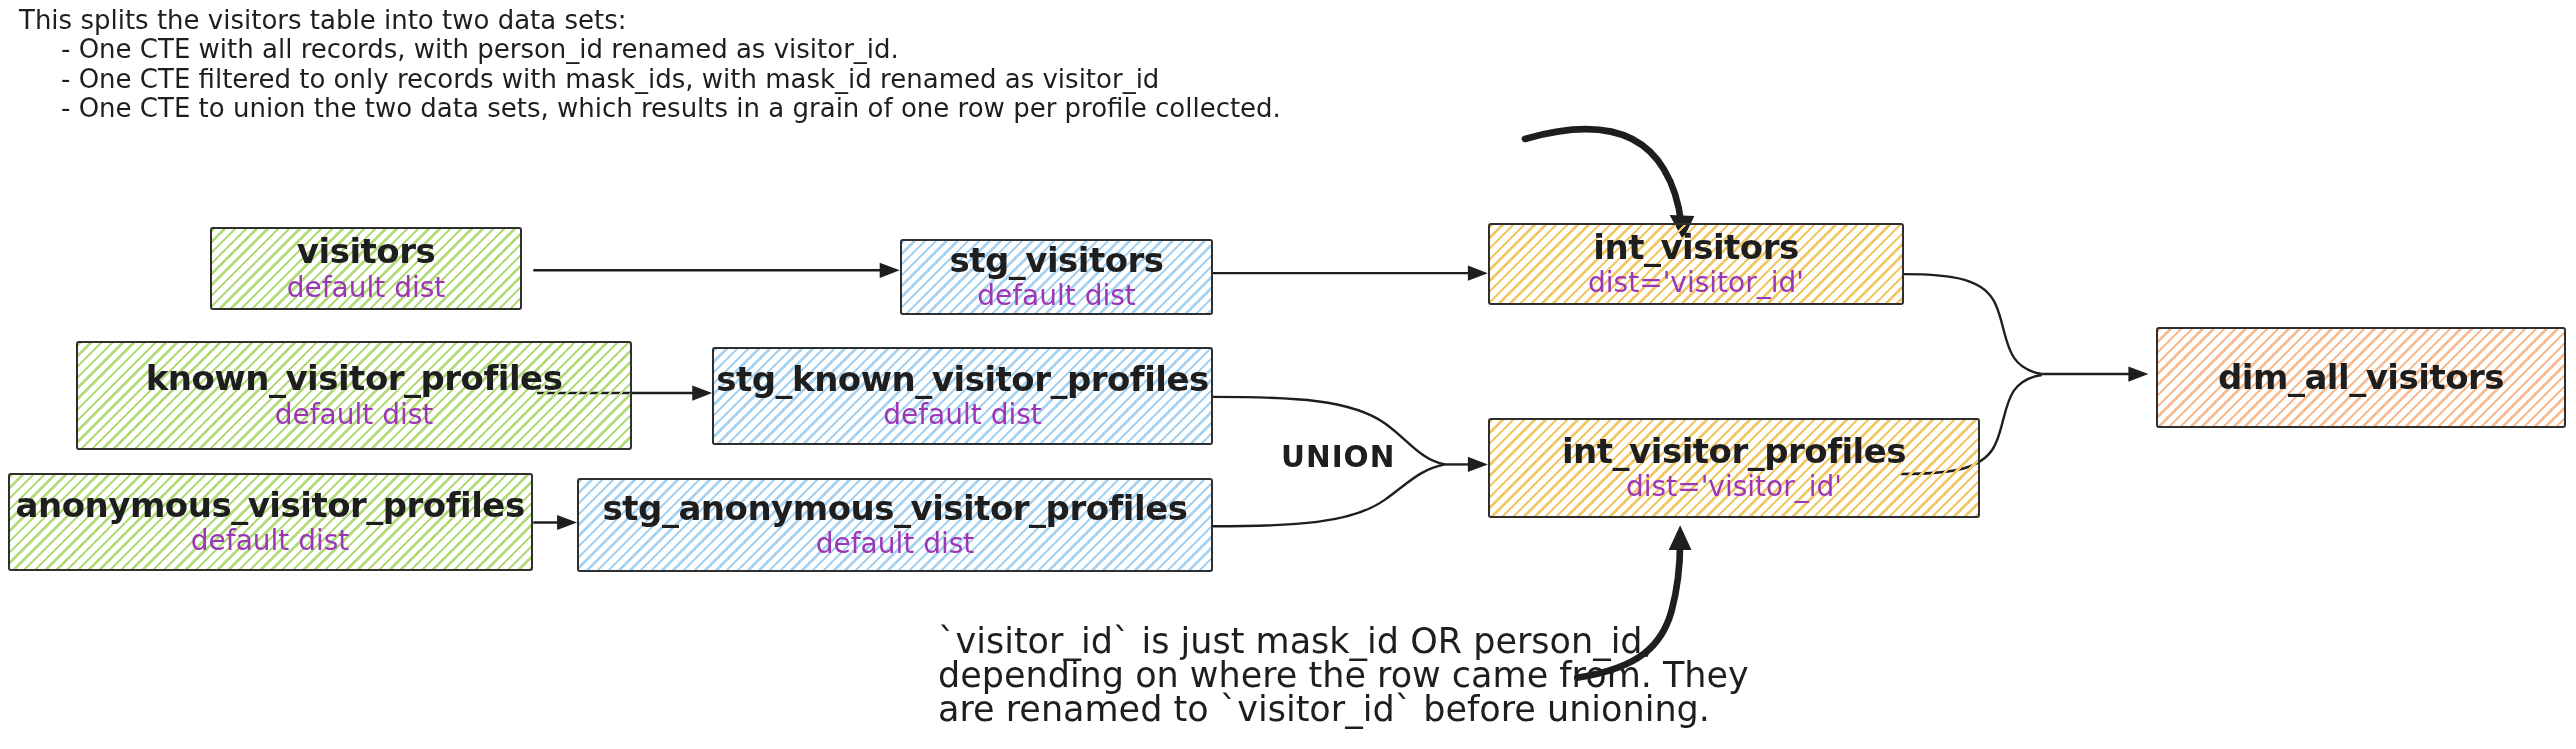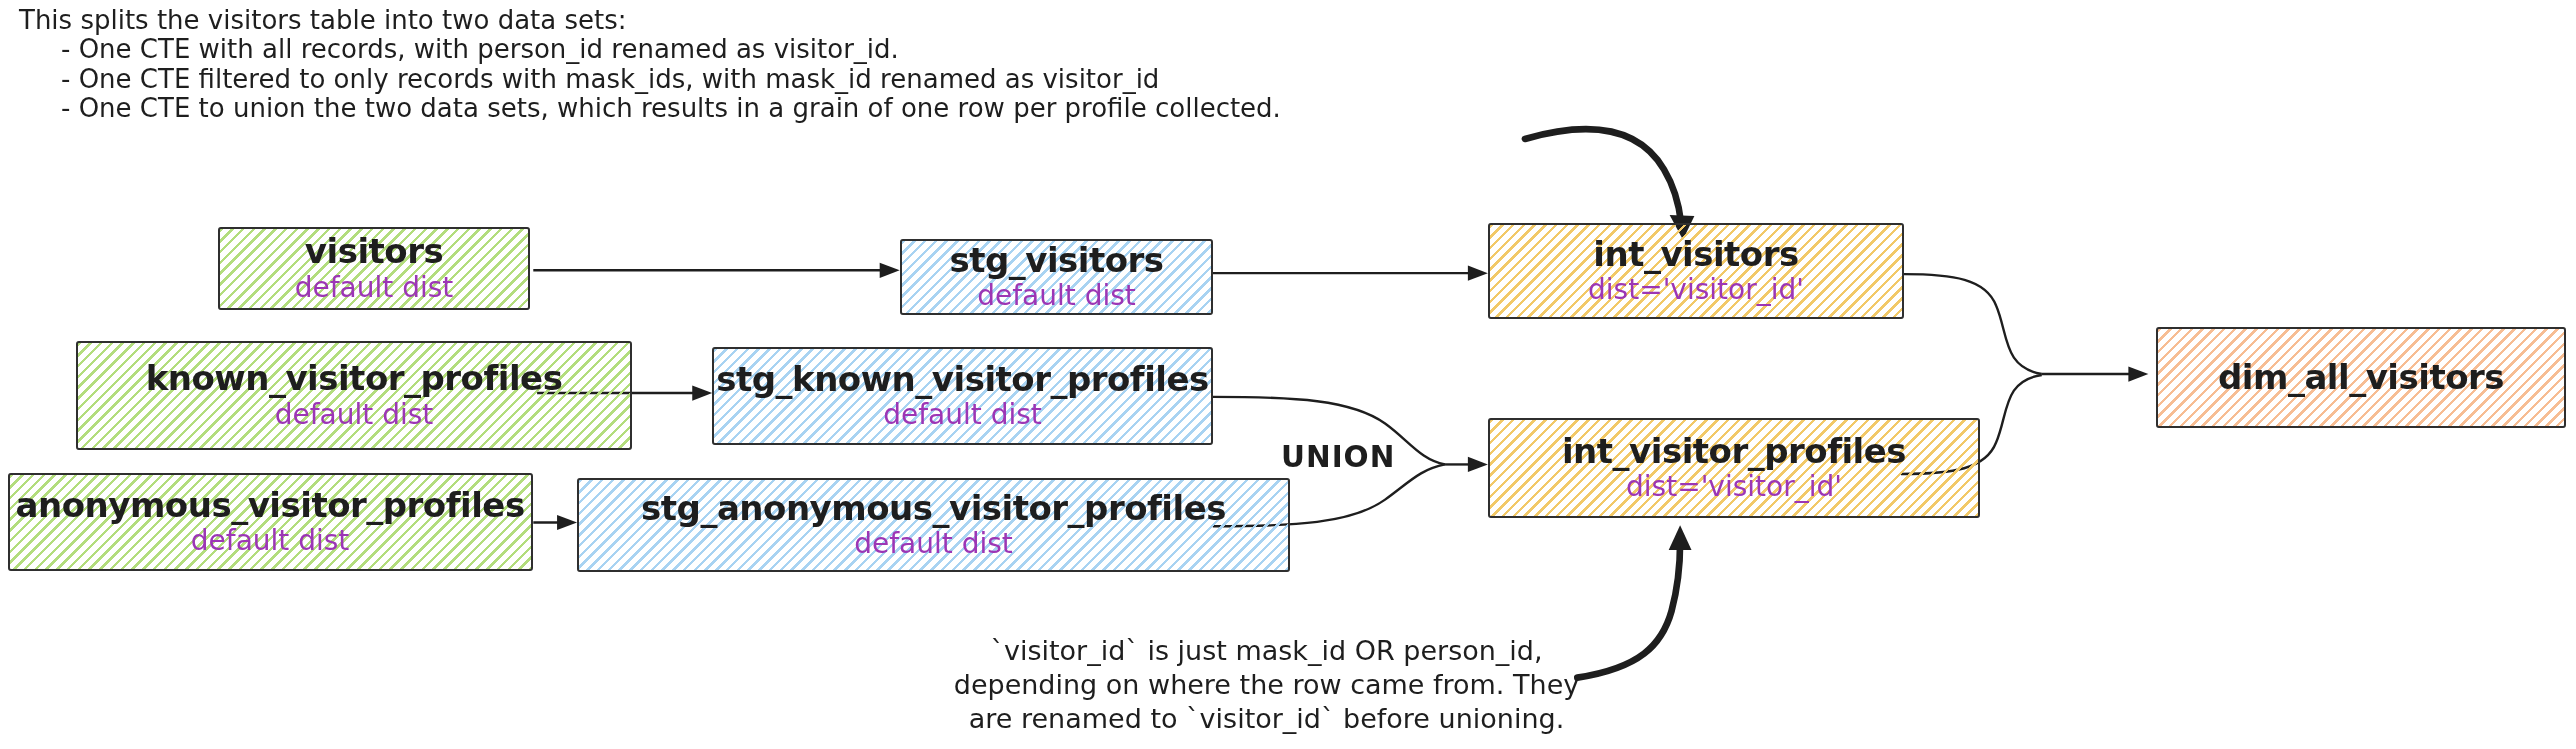--- a/index.html
+++ b/index.html
@@ -35,22 +35,22 @@
     color:#9c36b5;white-space:nowrap;line-height:1.1;
   }
   .top-note{
     position:absolute;left:19px;top:5.7px;
     font-size:26px;line-height:29.5px;font-weight:500;
     white-space:nowrap;
   }
   .top-note .bullet{padding-left:42px;}
   .bottom-note{
     position:absolute;left:938px;top:624px;width:657px;
-    font-size:27px;line-height:34px;font-weight:500;
-    text-align:center;white-space:nowrap;margin-top:10px;
+    font-size:35px;line-height:34px;font-weight:500;
+    text-align:center;white-space:nowrap;
   }
   .union-label{
     position:absolute;left:1281px;top:440px;
     font-size:29.5px;font-weight:600;
     letter-spacing:1px;
   }
   path.thin{stroke:#1e1e1e;stroke-width:2.5;fill:none;}
   path.thick{stroke:#1e1e1e;stroke-width:7;fill:none;stroke-linecap:round;}
   polygon.head{fill:#1e1e1e;stroke:none;}
 </style>
@@ -90,21 +90,21 @@
     <polygon class="head" points="1765,552 1753,578 1777,578"></polygon>
   </svg>
 
   <div class="top-note">
     <div>This splits the visitors table into two data sets:</div>
     <div class="bullet">- One CTE with all records, with person_id renamed as visitor_id.</div>
     <div class="bullet">- One CTE filtered to only records with mask_ids, with mask_id renamed as visitor_id</div>
     <div class="bullet">- One CTE to union the two data sets, which results in a grain of one row per profile collected.</div>
   </div>
 
-  <div class="node green" style="left:218px;top:227px;width:312px;height:83px">
+  <div class="node green" style="left:210px;top:227px;width:312px;height:83px">
     <div class="node-title">visitors</div>
     <div class="node-subtitle">default dist</div>
   </div>
 
   <div class="node green" style="left:76px;top:341px;width:556px;height:109px">
     <div class="node-title">known_visitor_profiles</div>
     <div class="node-subtitle">default dist</div>
   </div>
 
   <div class="node green" style="left:7.6px;top:473px;width:525px;height:98px">
@@ -115,26 +115,26 @@
   <div class="node blue" style="left:900px;top:239px;width:313px;height:76px">
     <div class="node-title">stg_visitors</div>
     <div class="node-subtitle">default dist</div>
   </div>
 
   <div class="node blue" style="left:712px;top:347px;width:501px;height:98px">
     <div class="node-title">stg_known_visitor_profiles</div>
     <div class="node-subtitle">default dist</div>
   </div>
 
-  <div class="node blue" style="left:577px;top:478px;width:713px;height:94px">
+  <div class="node blue" style="left:577px;top:478px;width:636px;height:94px">
     <div class="node-title">stg_anonymous_visitor_profiles</div>
     <div class="node-subtitle">default dist</div>
   </div>
 
-  <div class="node yellow" style="left:1488px;top:223px;width:416px;height:96px">
+  <div class="node yellow" style="left:1488px;top:223px;width:416px;height:82px">
     <div class="node-title">int_visitors</div>
     <div class="node-subtitle">dist='visitor_id'</div>
   </div>
 
   <div class="node yellow" style="left:1488px;top:418px;width:492px;height:100px">
     <div class="node-title">int_visitor_profiles</div>
     <div class="node-subtitle">dist='visitor_id'</div>
   </div>
 
   <div class="node orange" style="left:2156px;top:327px;width:410px;height:101px">

